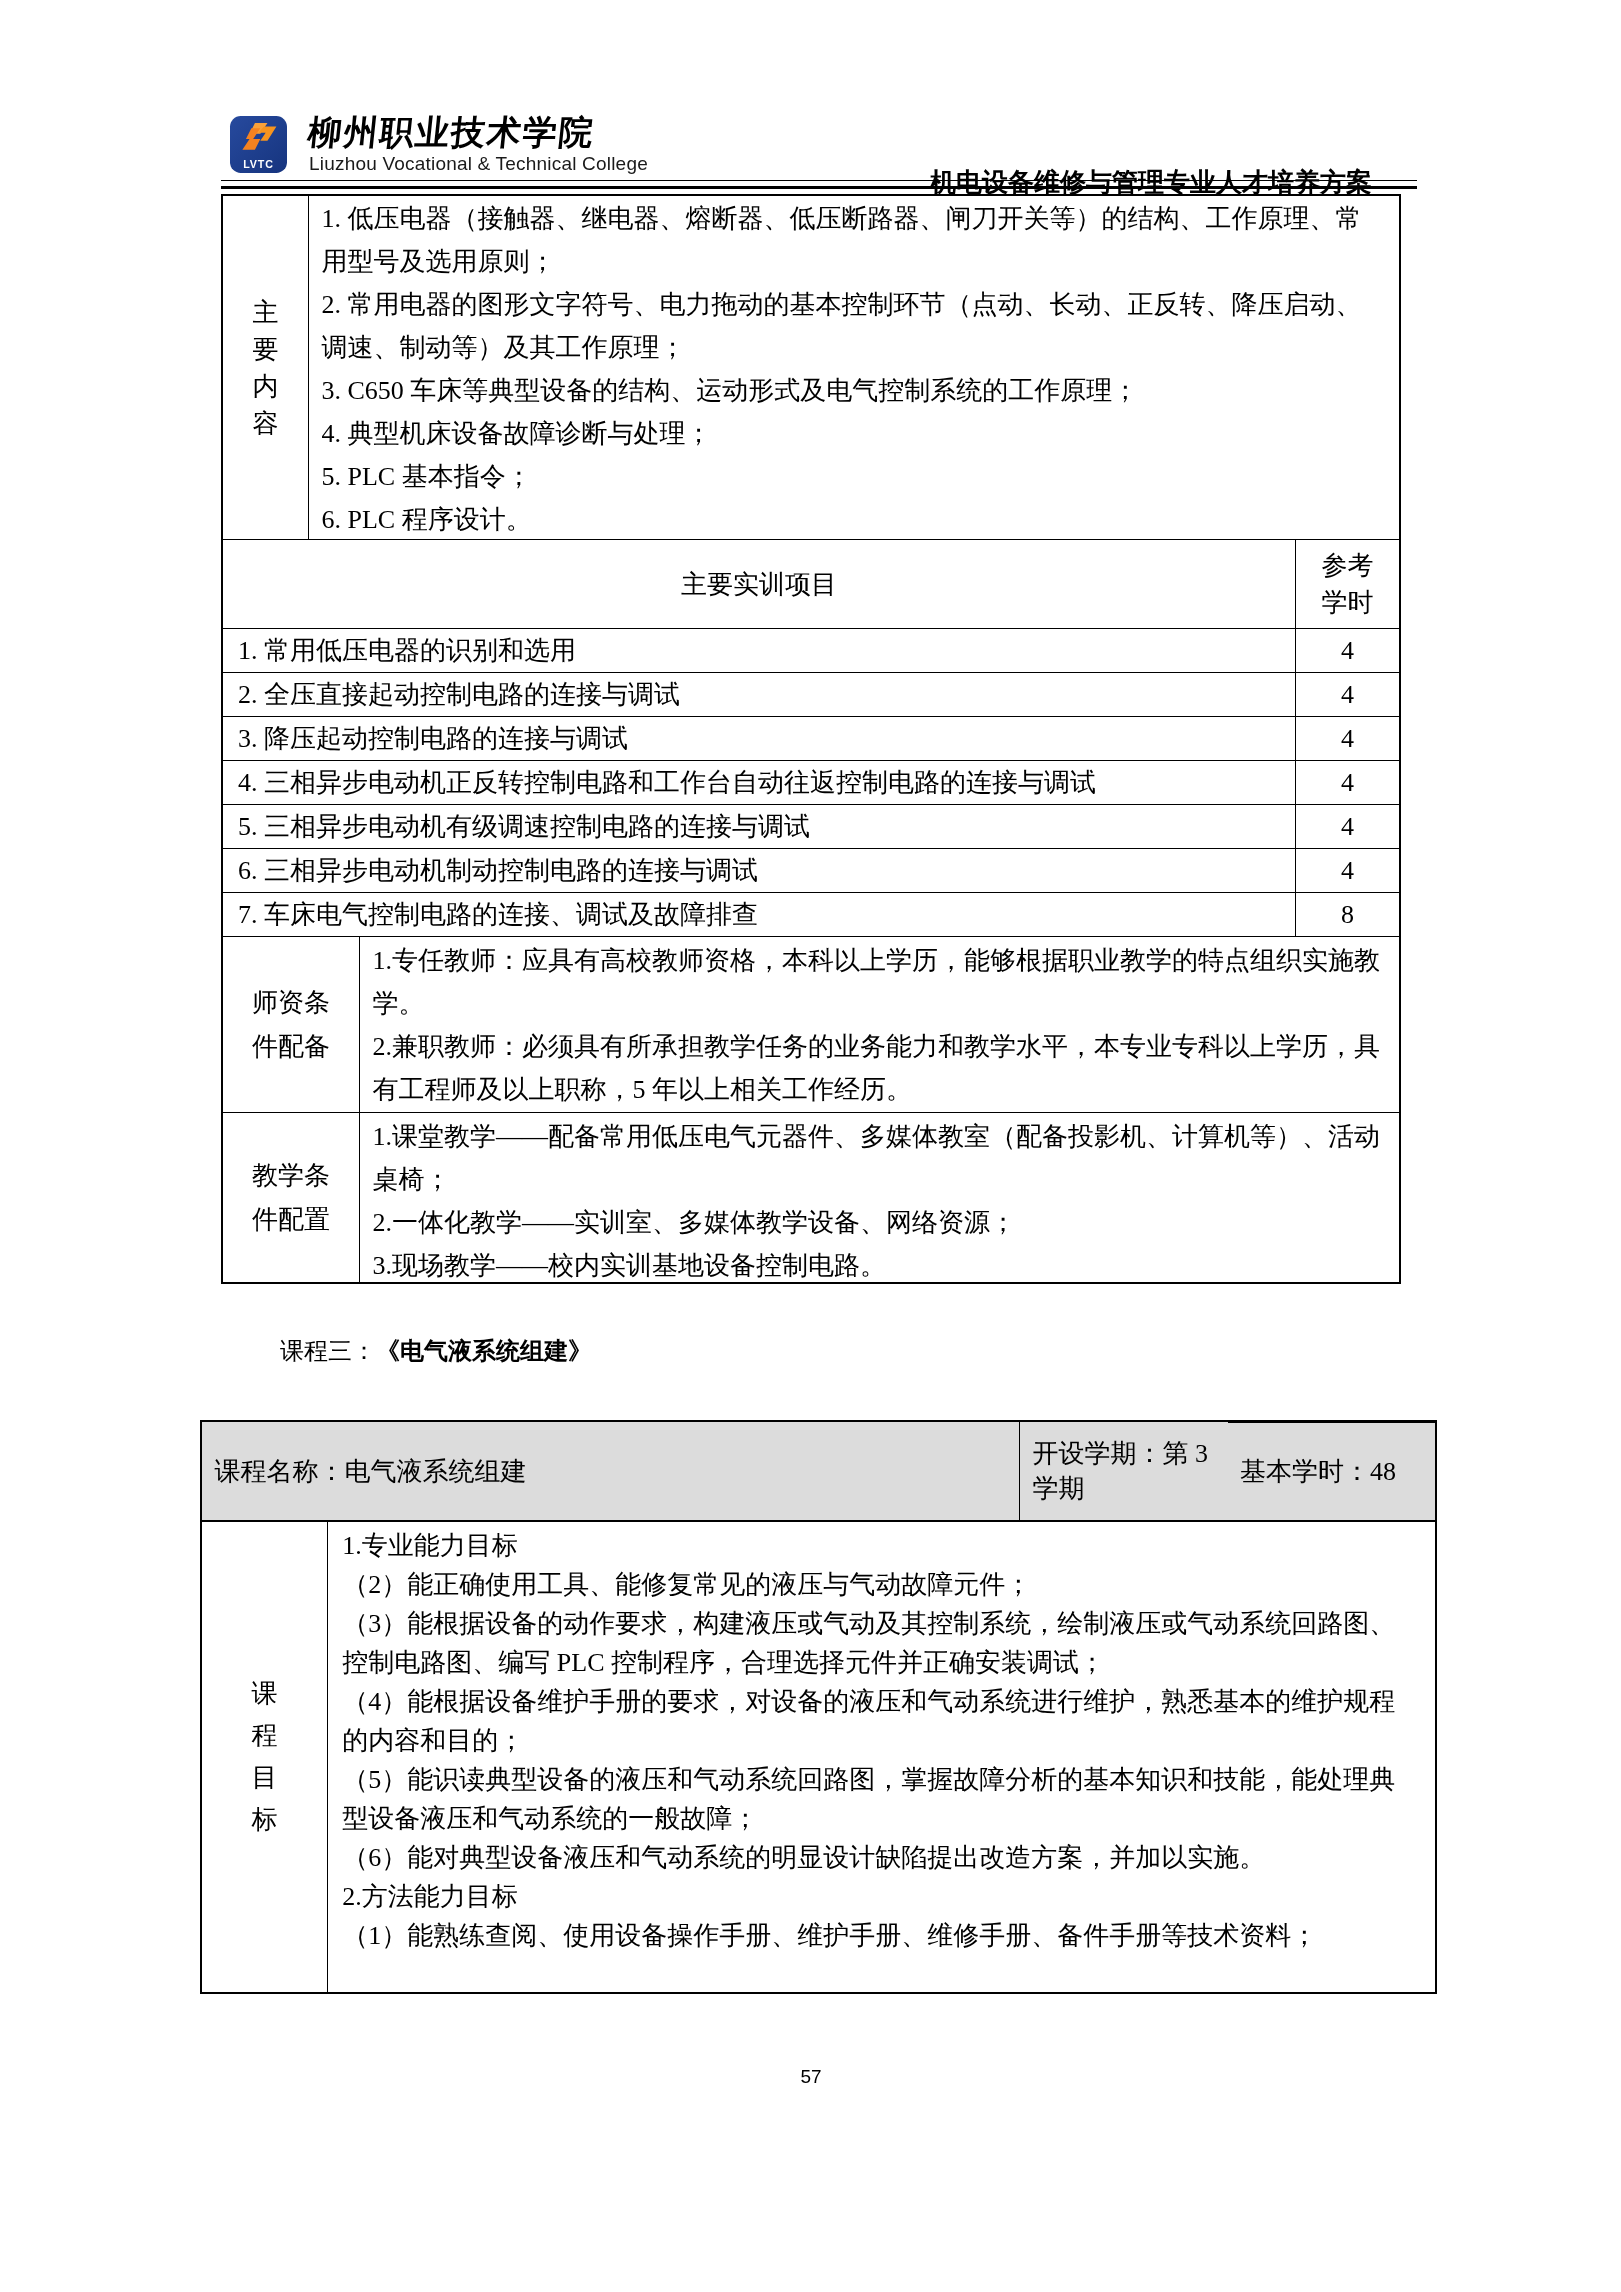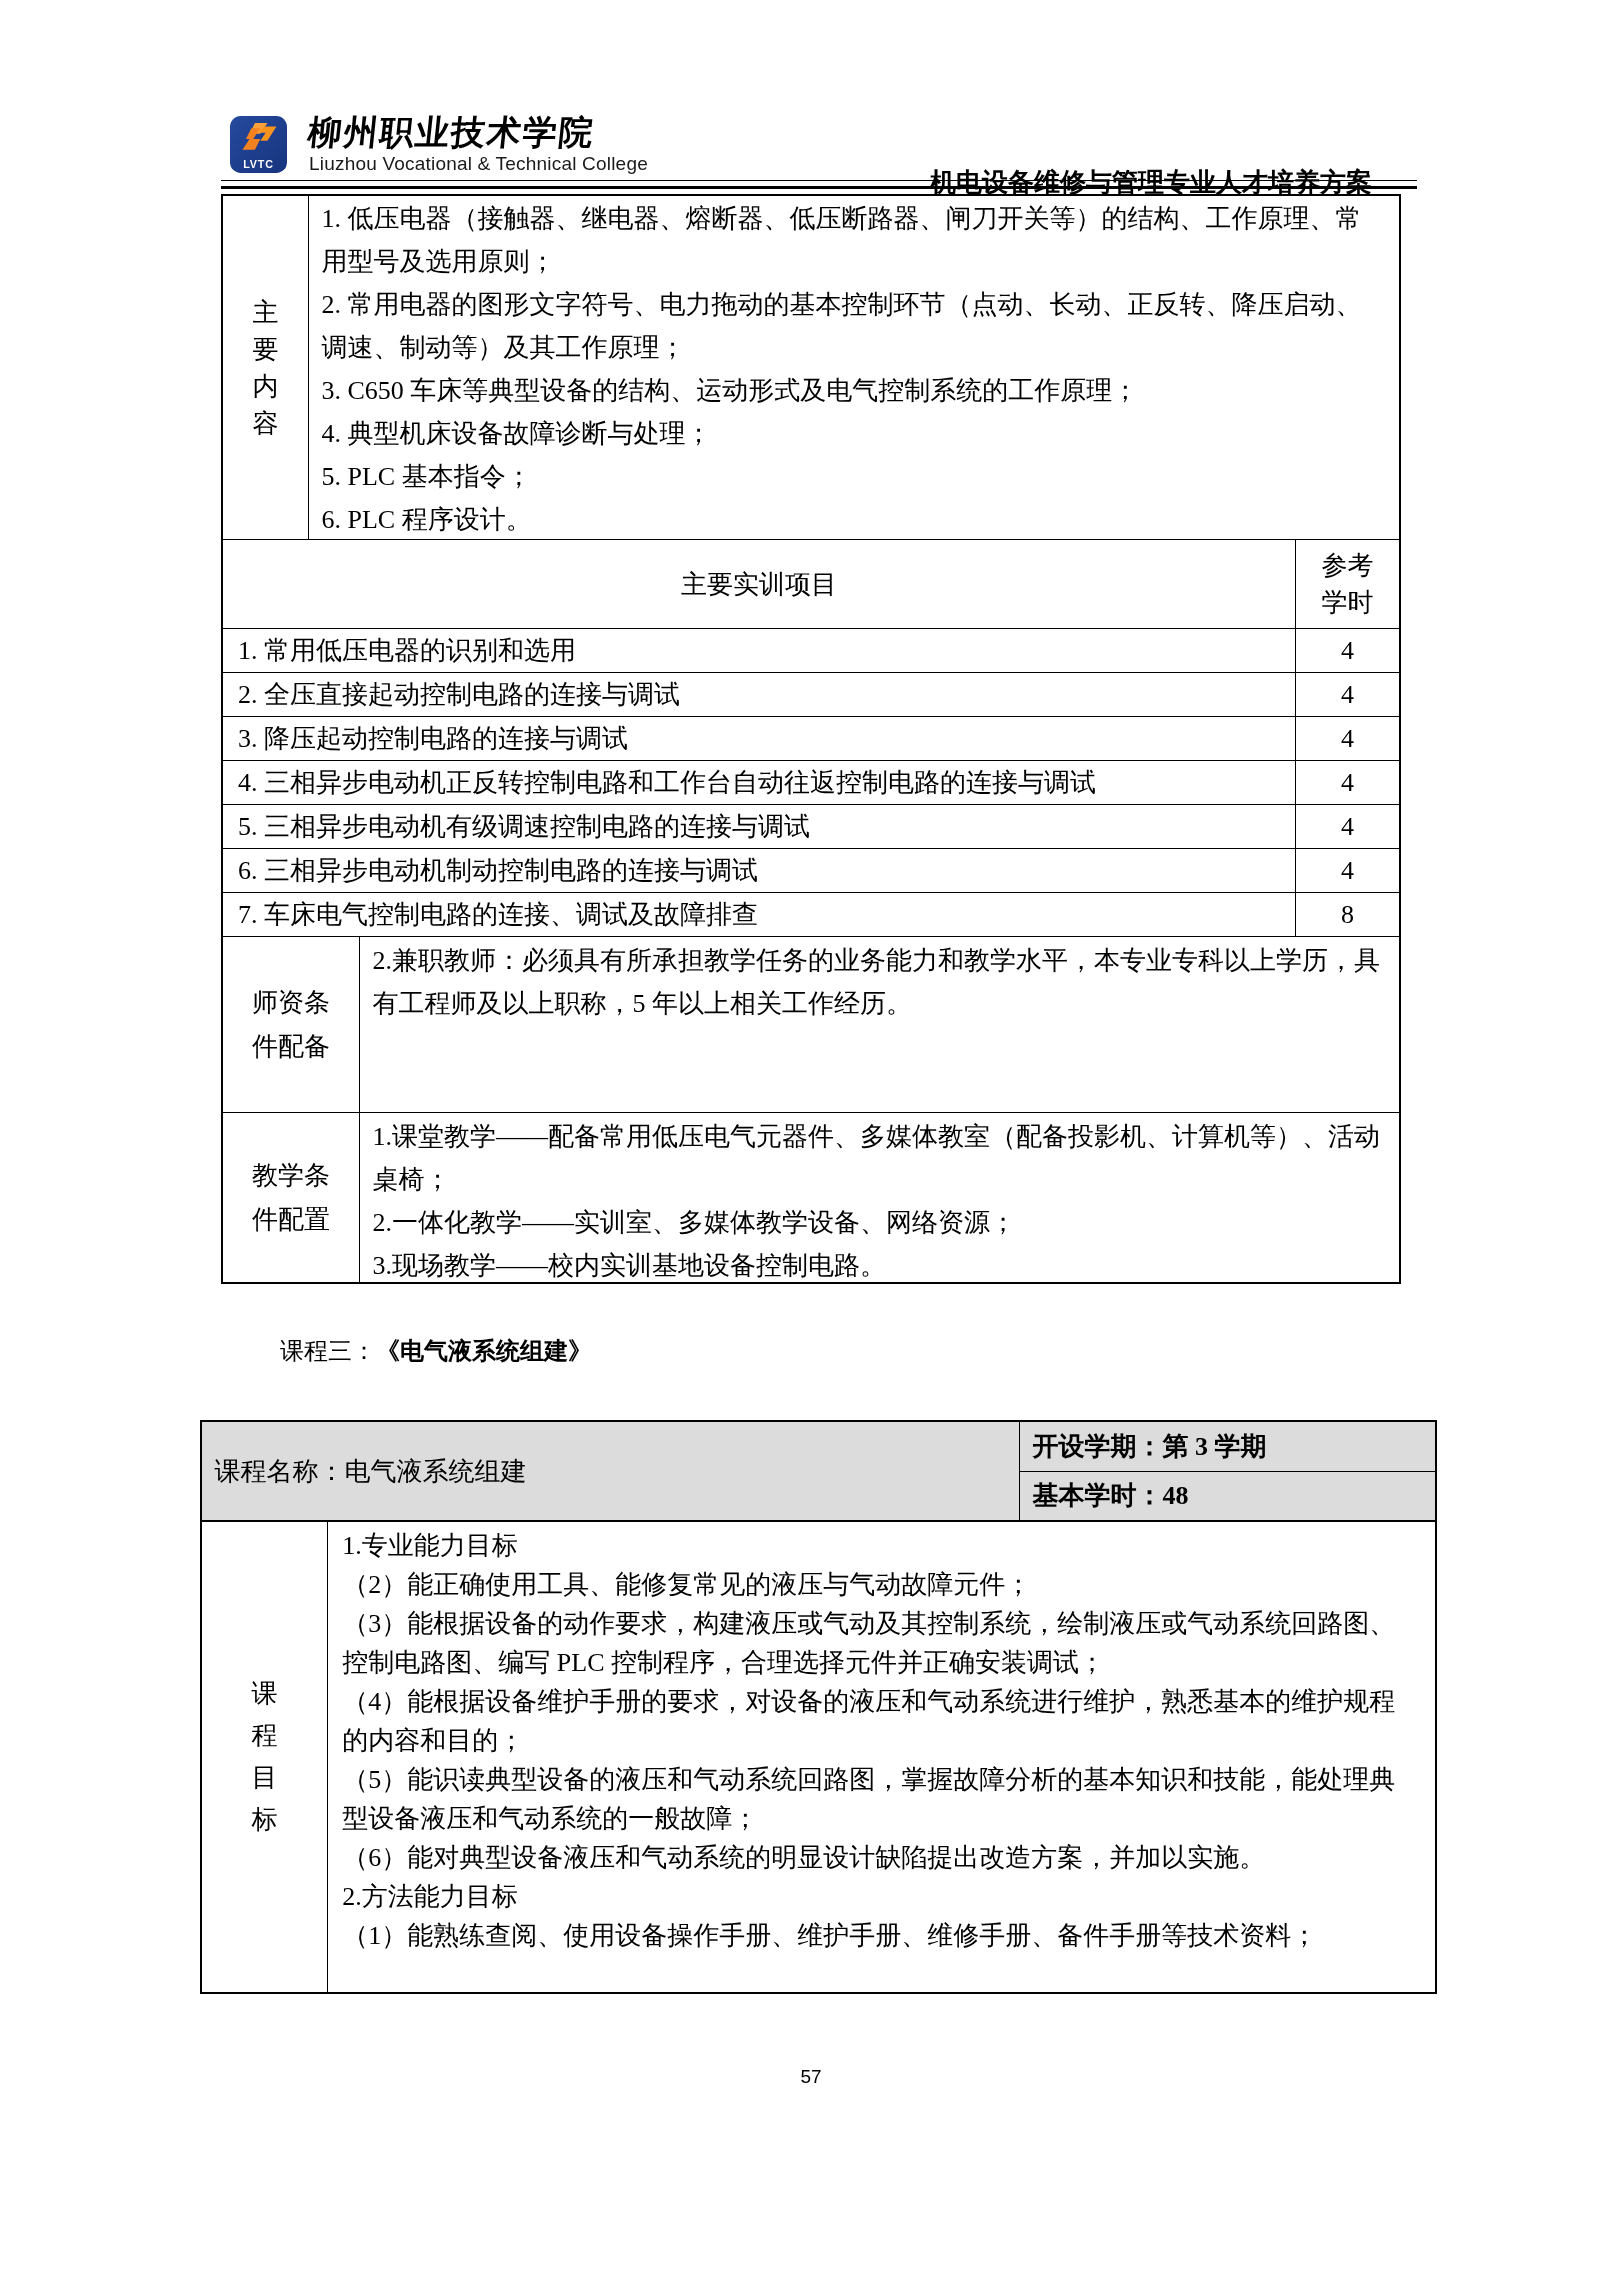--- a/index.html
+++ b/index.html
@@ -60,21 +60,21 @@
   .row-facility{height:170px;}
   
   .course-heading{position:absolute;left:280px;top:1335px;font-size:24px;white-space:nowrap;}
   .course-heading b{font-family:"Liberation Sans","DejaVu Sans",sans-serif;font-weight:bold;}
   
   .t2{position:absolute;left:200px;top:1420px;width:1237px;border:2.7px solid #000;box-sizing:border-box;
       font-size:26px;}
   .t2-head{display:flex;background:#dcdcdc;}
   .t2-course{width:818px;border-right:1.8px solid #000;box-sizing:border-box;
              display:flex;align-items:center;padding-left:12.5px;height:98px;}
-  .t2-right{flex:1;display:flex;flex-direction:column;font-weight:bold;}
+  .t2-right{flex:1;display:flex;}
   .t2-right div{flex:1;display:flex;align-items:center;padding-left:12.5px;}
   .t2-right div + div{border-top:1.8px solid #000;}
   .t2-body{display:flex;border-top:2.7px solid #000;height:472px;overflow:hidden;box-sizing:border-box;}
   .lab-obj{width:126px;}
   .lab-obj span{width:27px;line-height:42px;}
   .cell-obj{flex:1;padding:3.6px 14.3px 0 14.3px;line-height:39px;}
   
   .page-number{position:absolute;left:0;right:0;top:2066px;text-align:center;font-size:19px;
                font-family:"Liberation Sans","DejaVu Sans",sans-serif;}
 </style>
@@ -160,20 +160,21 @@
       <div class="hours-col">
           <span>8</span>
         </div>
     </div>
 
     <div class="row row-teacher">
       <div class="vlabel lab-wide">
         <span>师资条件配备</span>
       </div>
       <div class="cell-blk">
+        <div>1.专任教师：应具有高校教师资格，本科以上学历，能够根据职业教学的特点组织实施教学。</div>
         <div>2.兼职教师：必须具有所承担教学任务的业务能力和教学水平，本专业专科以上学历，具有工程师及以上职称，5 年以上相关工作经历。</div>
       </div>
     </div>
 
     <div class="row row-facility">
       <div class="vlabel lab-wide">
         <span>教学条件配置</span>
       </div>
       <div class="cell-blk">
         <div>1.课堂教学——配备常用低压电气元器件、多媒体教室（配备投影机、计算机等）、活动桌椅；</div>

